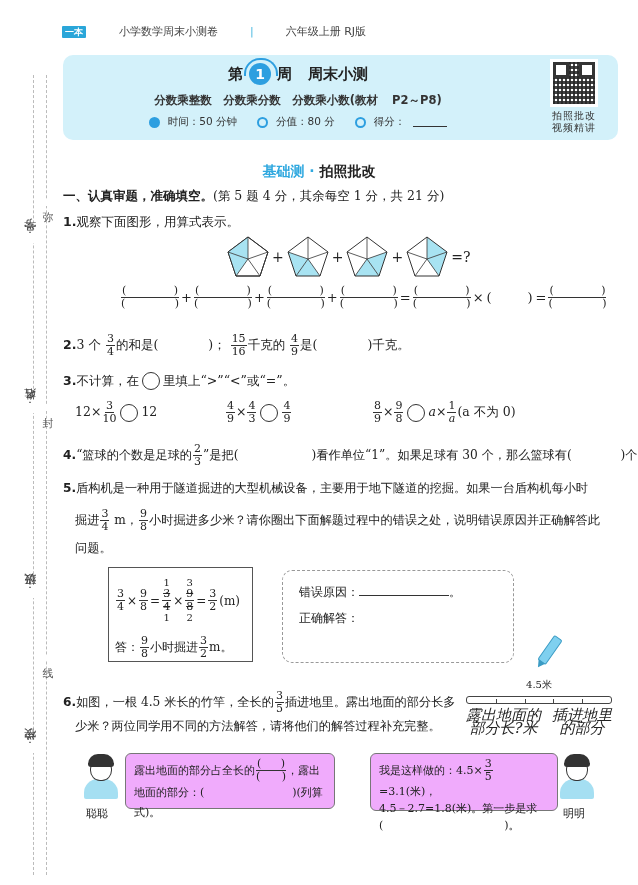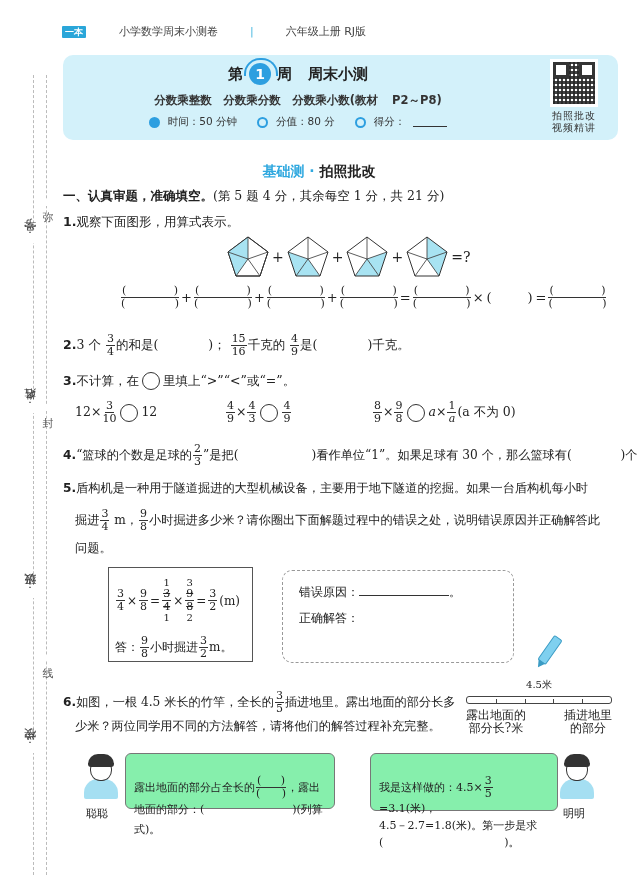--- a/index.html
+++ b/index.html
@@ -68,29 +68,29 @@
   .answer-box { position: absolute; left: 282px; top: 570px; width: 232px; height: 93px; border: 1.3px dashed #999; border-radius: 10px; padding: 8px 16px; font-size: 12px; line-height: 26px; }
   .answer-box .uline { display: inline-block; width: 90px; border-bottom: 1px solid #333; height: 14px; vertical-align: baseline; }
   .pencil { position: absolute; left: 545px; top: 635px; width: 10px; height: 30px; background: #7fd0ef; border: 1px solid #3a9bc4; transform: rotate(35deg); border-radius: 2px; }
   .pencil::after { content: ""; position: absolute; left: 0; bottom: -7px; border-left: 4px solid transparent; border-right: 4px solid transparent; border-top: 7px solid #3a9bc4; }
 
   
   .bar-diagram { position: absolute; left: 466px; top: 678px; width: 146px; font-size: 10.5px; }
   .bar-label { text-align: center; font-size: 10px; }
   .bar { position: relative; height: 8px; border: 1px solid #444; border-radius: 3px; margin-top: 4px; }
   .tick { position: absolute; top: 2px; width: 1px; height: 4px; background: #444; }
-  .bar-bottoms { display: flex; justify-content: space-between; margin-top: 5px; font-size: 12px; line-height: 13px; text-align: center; }
+  .bar-bottoms { display: flex; justify-content: space-between; margin-top: 5px; font-size: 15px; line-height: 13px; text-align: center; font-style: italic; }
 
   
   .kid { position: absolute; width: 34px; height: 44px; }
   .kid .head { position: absolute; left: 6px; top: 0; width: 22px; height: 24px; border-radius: 50% 50% 45% 45%; background: #fff; border: 1.2px solid #333; }
   .kid .hair { position: absolute; left: 4px; top: -3px; width: 26px; height: 13px; background: #333; border-radius: 13px 13px 4px 4px; }
   .kid .body { position: absolute; left: 0; top: 22px; width: 34px; height: 20px; background: #a5dff2; border-radius: 14px 14px 2px 2px; }
   .kid-name { position: absolute; font-family: "DejaVu Sans", sans-serif; font-size: 11px; }
-  .speech { position: absolute; border: 1.2px solid #777; border-radius: 6px; font-size: 11px; padding: 21px 8px; line-height: 22px; background: #86efac; }
+  .speech { position: absolute; border: 1.2px solid #777; border-radius: 6px; font-size: 11px; padding: 4px 8px; line-height: 22px; background: #f0abfc; }
 </style>
 </head>
 <body>
 
 <div class="run-head">
   <span class="logo">一本</span>
   <span>小学数学周末小测卷</span>
   <span class="run-sep">|</span>
   <span>六年级上册 RJ版</span>
 </div>

